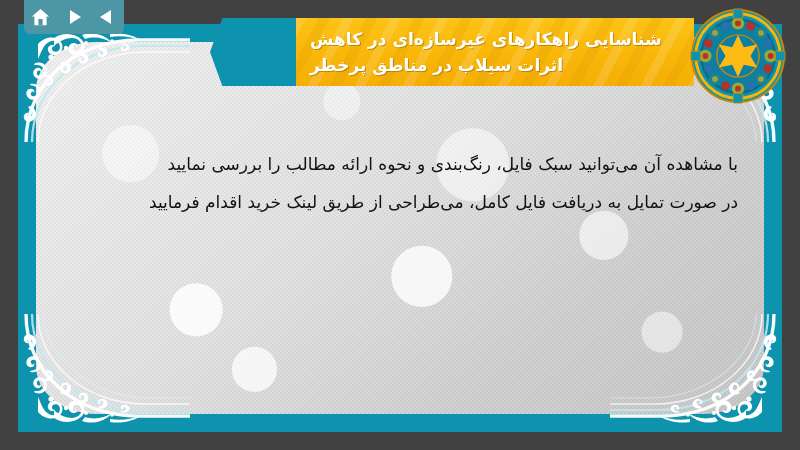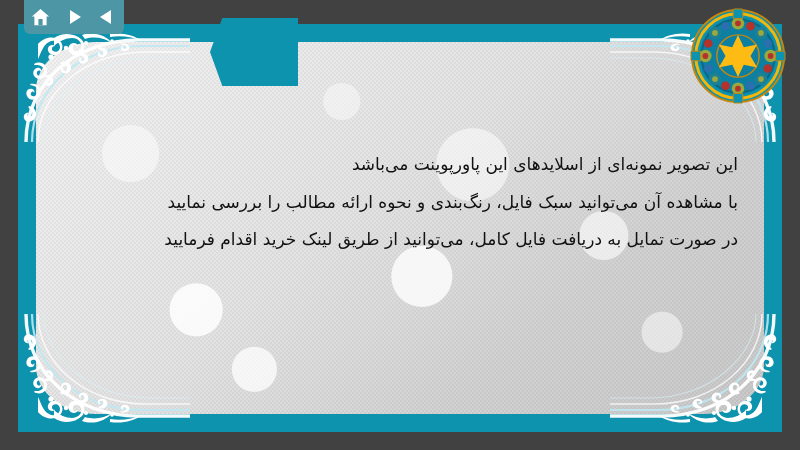--- a/index.html
+++ b/index.html
@@ -227,28 +227,31 @@
           <path d="M24 50 c5-3 10 1 9 6 c-1 4-6 5-8 2 c-1-2 0-4 2-4 c-1 1-1 2 1 3 c2 0 3-2 2-4 c-1-2-5-1-6-3 Z"></path>
           <path d="M40 37 c6-4 12 0 11 6 c-1 4-6 6-9 3 c-2-2-1-5 2-5 c-2 1-2 3 0 4 c2 1 4-1 3-4 c-1-2-5-2-7-4 Z"></path>
           <path d="M58 28 c6-3 12 1 10 6 c-1 4-7 5-9 1 c-1-2 1-4 3-3 c-2 0-2 2 0 3 c2 0 3-2 2-4 c-1-2-5-1-6-3 Z"></path>
           <path d="M78 22 c6-2 11 2 9 6 c-2 4-7 4-9 1 c-1-2 1-4 3-2 c-2 0-2 2 0 2 c2 1 3-1 2-3 c-1-2-4-2-5-4 Z"></path>
           <path d="M100 18 c6-2 11 2 9 5 c-2 3-7 3-8 0 c-1-2 1-3 3-2 c-2 0-2 1 0 2 c2 0 3-1 2-3 c-1-1-5-1-6-2 Z"></path>
         </g>
       </svg>
     </div>
 
     <div class="body-copy">
-      <p>این تصویر نمونه‌ای از اسلایدهای این پاورپوینت می‌باشد</p>
       <p>با مشاهده آن می‌توانید سبک فایل، رنگ‌بندی و نحوه ارائه مطالب را بررسی نمایید</p>
-      <p>در صورت تمایل به دریافت فایل کامل، می‌توانید از طریق لینک خرید اقدام فرمایید</p>
+      <p>در صورت تمایل به دریافت فایل کامل، می‌طراحی از طریق لینک خرید اقدام فرمایید</p>
     </div>
   </div>
 
   <div class="banner-wrap">
     <div class="tail"></div>
+    <div class="banner">
+      <div class="tline">شناسایی راهکارهای غیرسازه‌ای در کاهش</div>
+      <div class="tline">اثرات سیلاب در مناطق پرخطر</div>
+    </div>
     <div class="medallion">
       <svg viewBox="0 0 100 100">
         <circle cx="50" cy="50" r="48" fill="#0e93ae" stroke="#c8860a" stroke-width="2"></circle>
         <circle cx="50" cy="50" r="44" fill="none" stroke="#f5b60a" stroke-width="3"></circle>
         <circle cx="50" cy="50" r="40" fill="#0d7fa0"></circle>
         <circle cx="50" cy="50" r="38" fill="none" stroke="#0a6a86" stroke-width="2"></circle>
         <g>
           <circle cx="50" cy="16" r="6.5" fill="#9aa83c"></circle>
             <circle cx="50" cy="16" r="3" fill="#b5312c"></circle>
           <circle cx="74" cy="26" r="6.5" fill="#1f7f93"></circle>

